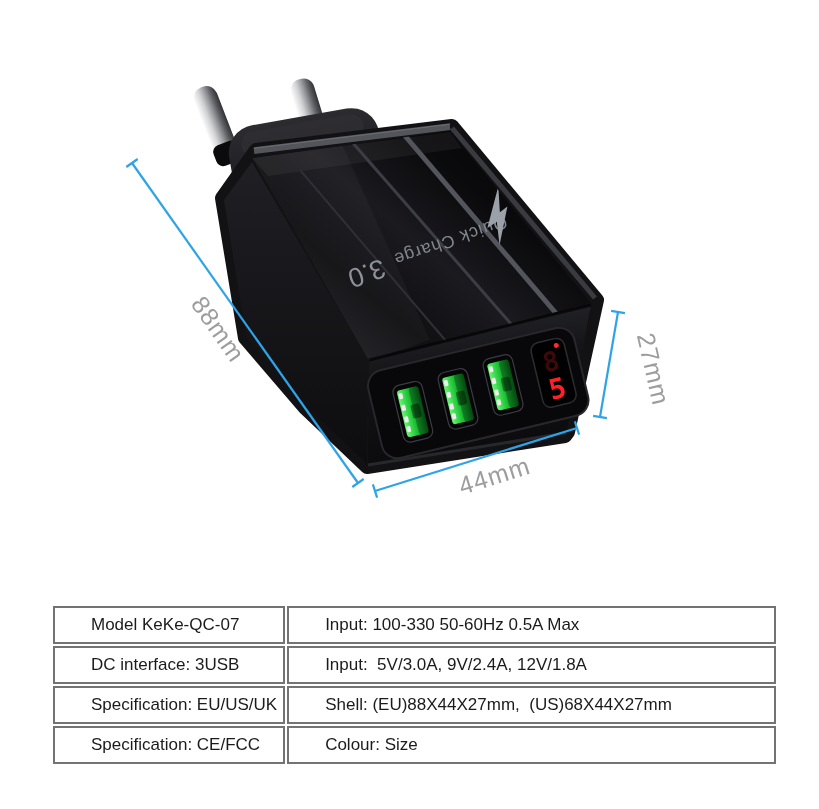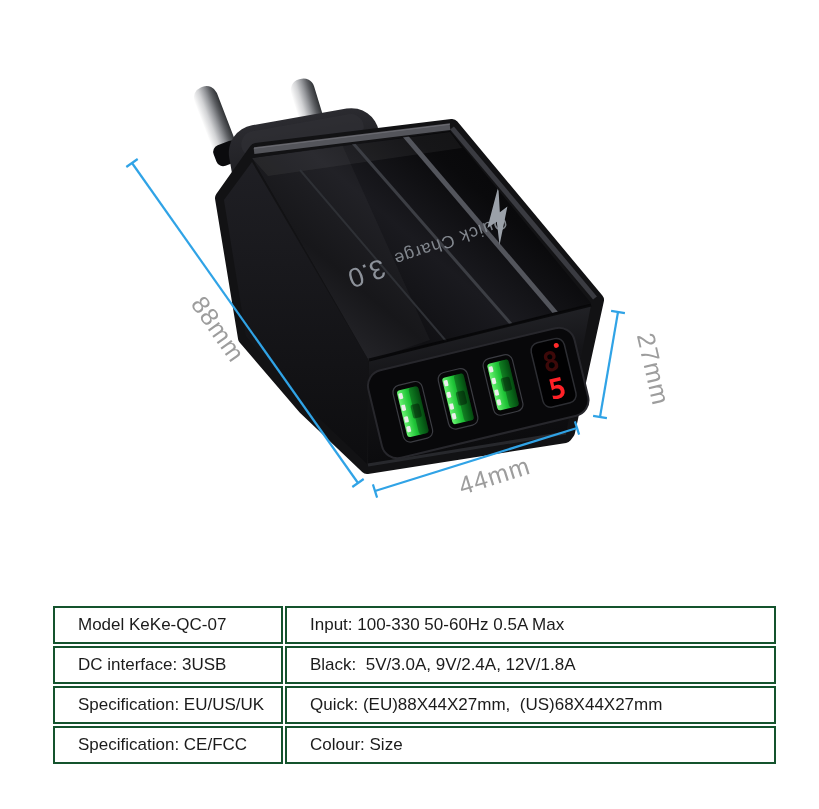--- a/index.html
+++ b/index.html
@@ -6,22 +6,22 @@
   .page {
     position:relative; width:819px; height:809px; background:#ffffff; overflow:hidden;
     font-family:"Liberation Sans", sans-serif;
   }
   .photo-svg { position:absolute; left:0; top:0; }
   table.spec {
     position:absolute; left:51px; top:604px; width:727px;
     border-collapse:separate; border-spacing:2px;
   }
   table.spec td {
-    border:2px solid #14532d; background:#ffffff;
-    height:34px; padding:0 6px 0 23px;
+    border:2px solid #737373; background:#ffffff;
+    height:34px; padding:0 6px 0 36px;
     font-family:"Liberation Sans", sans-serif;
     font-size:17px; color:#1b1b1b; white-space:pre;
     vertical-align:middle;
   }
   table.spec col.c1 { width:230px; }
   .dim-label { fill:#9d9d9d; font-size:25px; letter-spacing:1px; }
   .seg { font-family:"DejaVu Sans Mono", monospace; font-weight:bold; }
 </style>
 </head>
 <body>
@@ -184,25 +184,25 @@
         <col class="c1">
         <col>
       </colgroup>
     <tbody>
       <tr>
         <td>Model KeKe-QC-07</td>
         <td>Input: 100-330 50-60Hz 0.5A Max</td>
       </tr>
       <tr>
         <td>DC interface: 3USB</td>
-        <td>Black:  5V/3.0A, 9V/2.4A, 12V/1.8A</td>
+        <td>Input:  5V/3.0A, 9V/2.4A, 12V/1.8A</td>
       </tr>
       <tr>
         <td>Specification: EU/US/UK</td>
-        <td>Quick: (EU)88X44X27mm,  (US)68X44X27mm</td>
+        <td>Shell: (EU)88X44X27mm,  (US)68X44X27mm</td>
       </tr>
       <tr>
         <td>Specification: CE/FCC</td>
         <td>Colour: Size</td>
       </tr>
     </tbody>
   </table>
 </div>
 
 </body></html>

